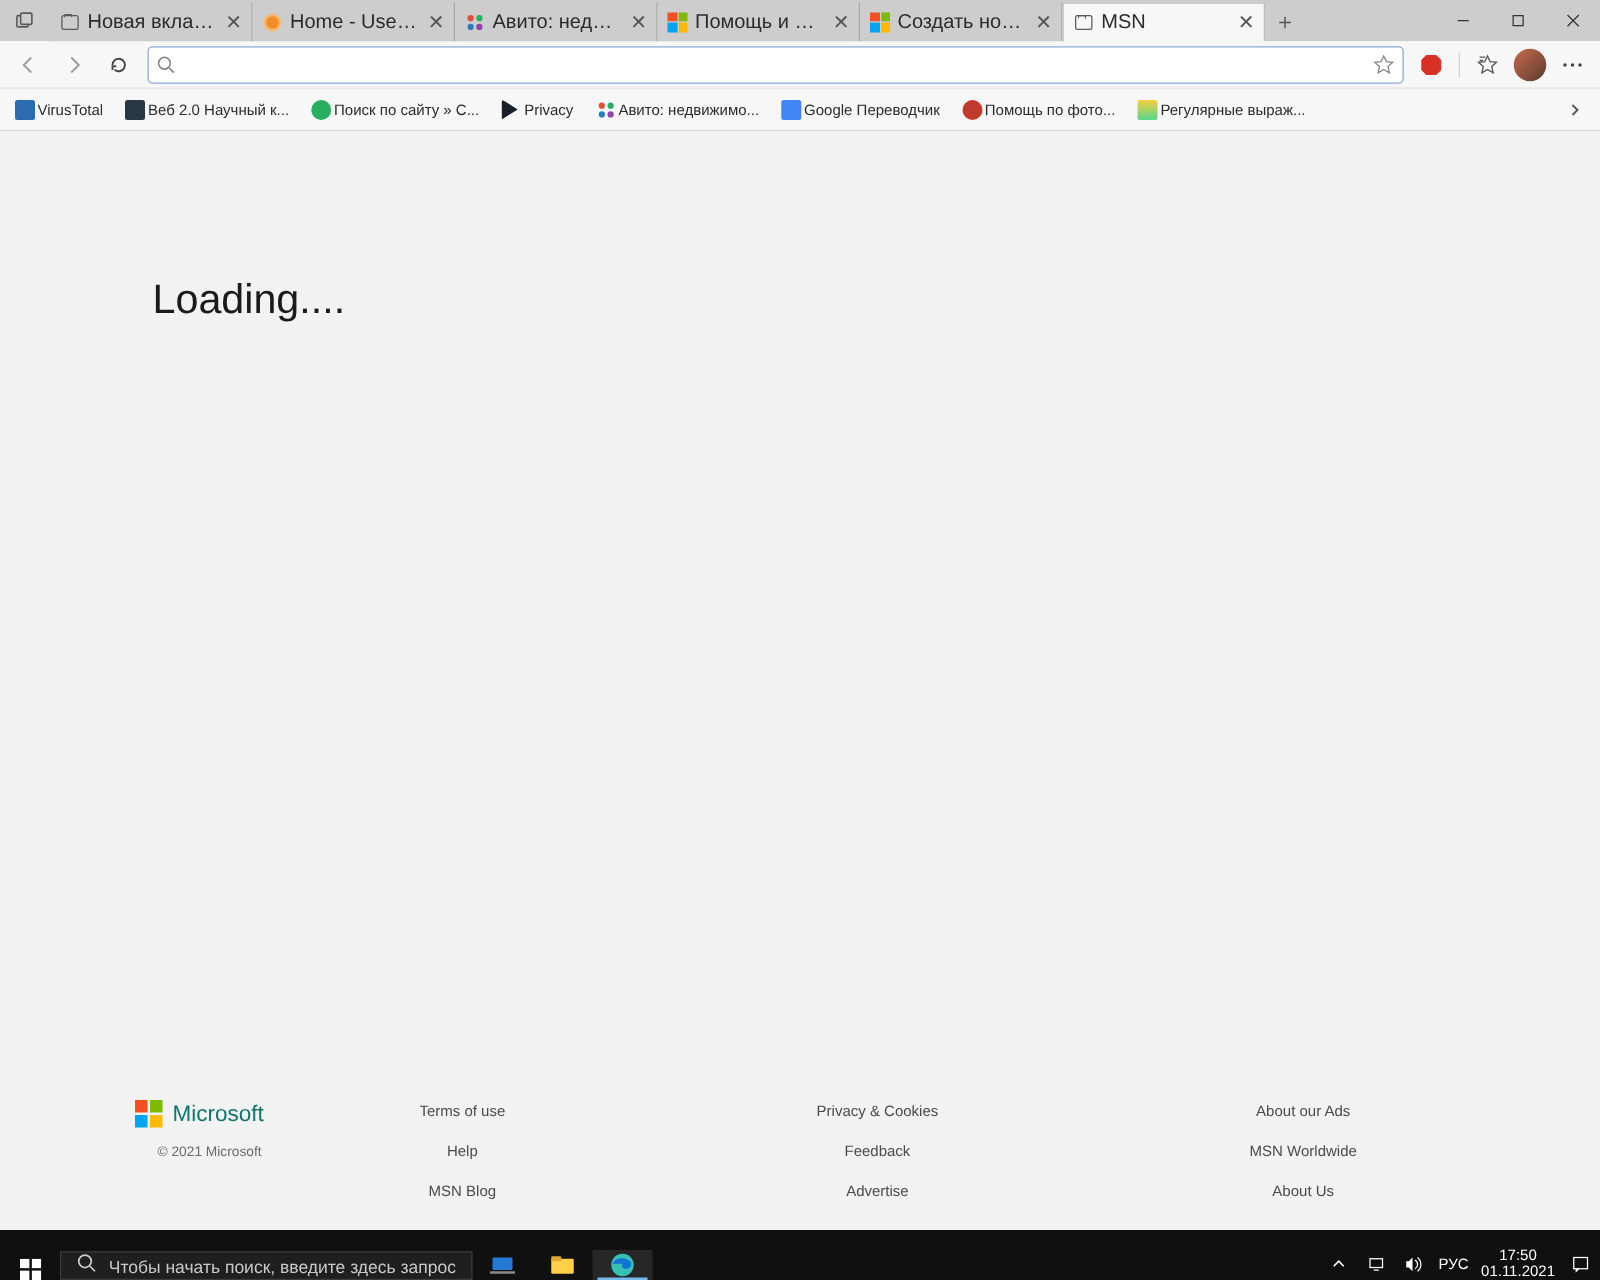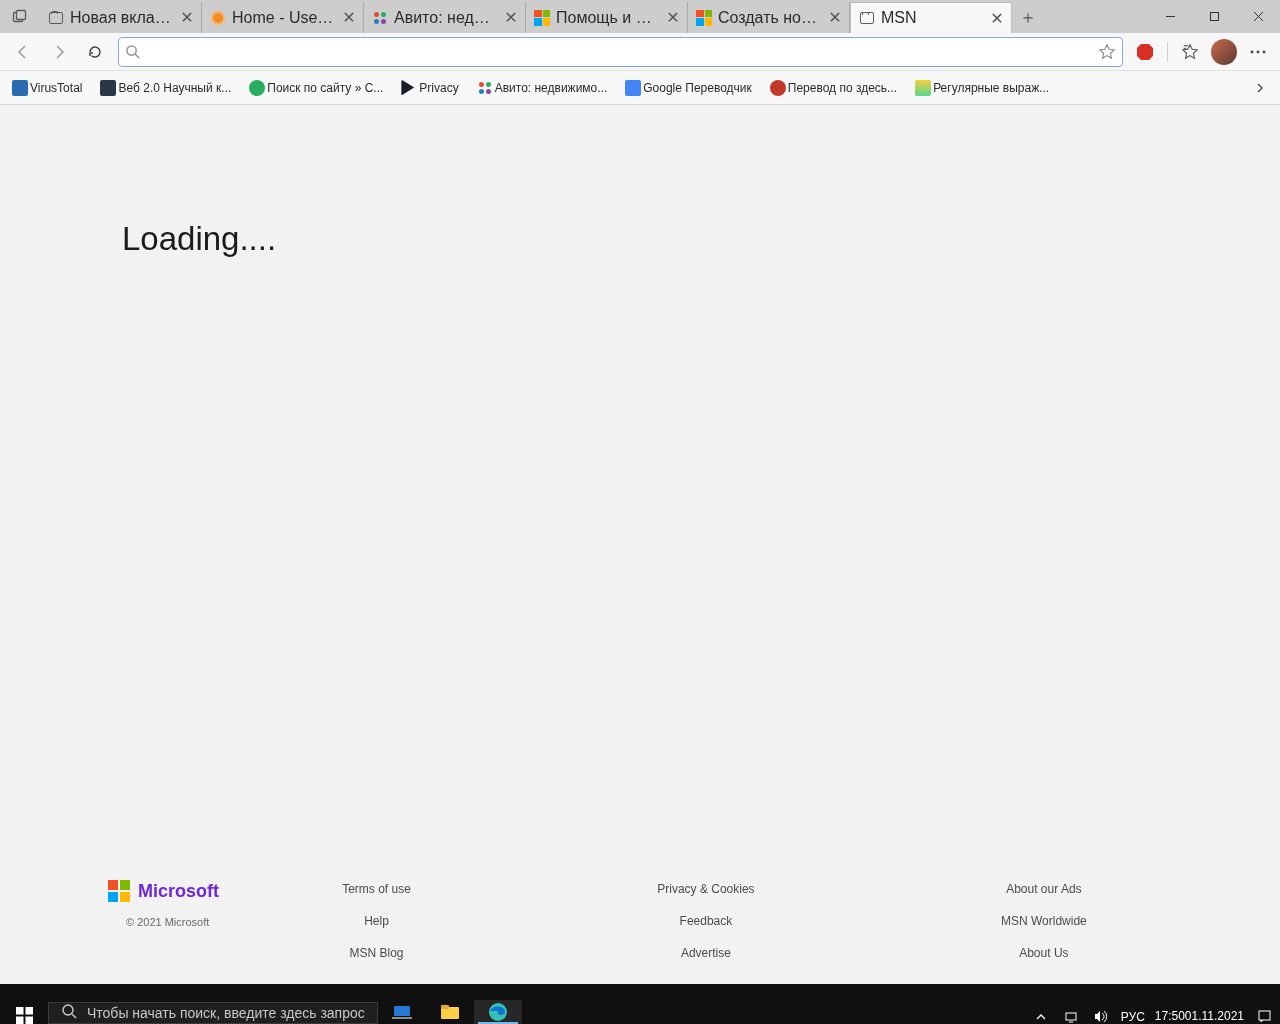--- a/index.html
+++ b/index.html
@@ -40,37 +40,37 @@
 
 
 .page { position: absolute; left:0; right:0; top:105px; bottom:40px; background: #f2f2f2; }
 .loading { position: absolute; left: 122px; top: 115px; font-size: 33px; font-weight: 400; color: #1b1b1b; }
 .footer { position: absolute; left: 0; right: 0; bottom: 0; height: 110px; display: flex; align-items: flex-start; padding: 6px 70px 0 108px; }
 .ms-brand { display: flex; flex-direction: column; gap: 14px; }
 .ms-logo { display: flex; align-items: center; gap: 8px; }
 .ms-grid { width: 22px; height: 22px; display: grid; grid-template-columns: 1fr 1fr; grid-template-rows: 1fr 1fr; gap: 2px;}
 .ms-grid div:nth-child(1){background:#f25022;} .ms-grid div:nth-child(2){background:#7fba00;}
 .ms-grid div:nth-child(3){background:#00a4ef;} .ms-grid div:nth-child(4){background:#ffb900;}
-.ms-word { font-size: 18px; font-weight: 700; color: #6d28d9; }
+.ms-word { font-size: 18px; font-weight: 400; color: #0f766e; }
 .copyright { font-size: 11px; color: #6a6a6a; padding-left: 18px;}
 .footer-links { flex:1; display: flex; justify-content: space-around; font-size: 12px; color: #4b4b4b; padding-top: 2px;}
 .footer-col { display: flex; flex-direction: column; gap: 18px; align-items: center; }
 
 
 .taskbar { position: absolute; left:0; right:0; bottom:0; height: 40px; background: #101010; display: flex; align-items: flex-end; color: #fff; }
 .tb-start { width: 48px; display:flex; align-items:center; justify-content:center;}
 .tb-start svg { width:17px; height:17px; }
 .tb-search { flex: 0 0 330px; background: #1f1f1f; display:flex; align-items:center; gap:10px; padding:0 12px; border:1px solid #3a3a3a;}
 .tb-search input { flex:1; background:transparent; border:none; outline:none; color:#ccc; font-size: 14px;}
 .tb-search input::placeholder{color:#c9c9c9;}
 .tb-icon { width: 48px; display:flex; align-items:center; justify-content:center; position:relative;}
 .tb-icon.active::after { content:""; position:absolute; bottom:0; left:4px; right:4px; height:2px; background:#76b9ed;}
 .tb-icon.active{ background:#272727;}
 .tb-tray { margin-left:auto; display:flex; align-items:center; gap:10px; padding:0 6px; font-size: 11px;}
-.tb-datetime { display:flex; flex-direction:row; align-items:center; line-height:13px; font-size:12px;}
+.tb-datetime { display:flex; flex-direction:column; align-items:center; line-height:13px; font-size:12px;}
 .tray-ic { width:20px; display:flex; justify-content:center;}
 
 
 .fi-box { width:16px; height:16px; border-radius:2px; }
 .fi-orange { background:#f28c28; border-radius:50%; border:2px solid #f7b76a; width:14px; height:14px;}
 .fi-dots { position:relative; width:16px; height:16px;}
 .fi-dots::before{content:"";position:absolute;width:5px;height:5px;border-radius:50%;background:#e74c3c;left:2px;top:2px;}
 .fi-dots::after{content:"";position:absolute;width:5px;height:5px;border-radius:50%;background:#27ae60;left:9px;top:2px;box-shadow:-7px 7px 0 #2980b9, 0 7px 0 #8e44ad;}
 .fi-ms { width:16px; height:16px; display:grid; grid-template-columns:1fr 1fr; grid-template-rows:1fr 1fr; gap:1px;}
 .fi-ms div:nth-child(1){background:#f25022;} .fi-ms div:nth-child(2){background:#7fba00;}
@@ -249,21 +249,21 @@
   <div class="bm">
       <span class="favicon fi-dots"></span>
       <span>Авито: недвижимо...</span>
     </div>
   <div class="bm">
       <span class="favicon fi-box fi-gtrans"></span>
       <span>Google Переводчик</span>
     </div>
   <div class="bm">
       <span class="favicon fi-red"></span>
-      <span>Перевод по здесь...</span>
+      <span>Помощь по фото...</span>
     </div>
   <div class="bm">
       <span class="favicon fi-box fi-yellow"></span>
       <span>Регулярные выраж...</span>
     </div>
   <div class="bm-more">
       <svg width="14" height="14" viewBox="0 0 14 14">
         <path d="M5 3l4 4-4 4" fill="none" stroke="#555" stroke-width="1.5"></path>
       </svg>
     </div>

